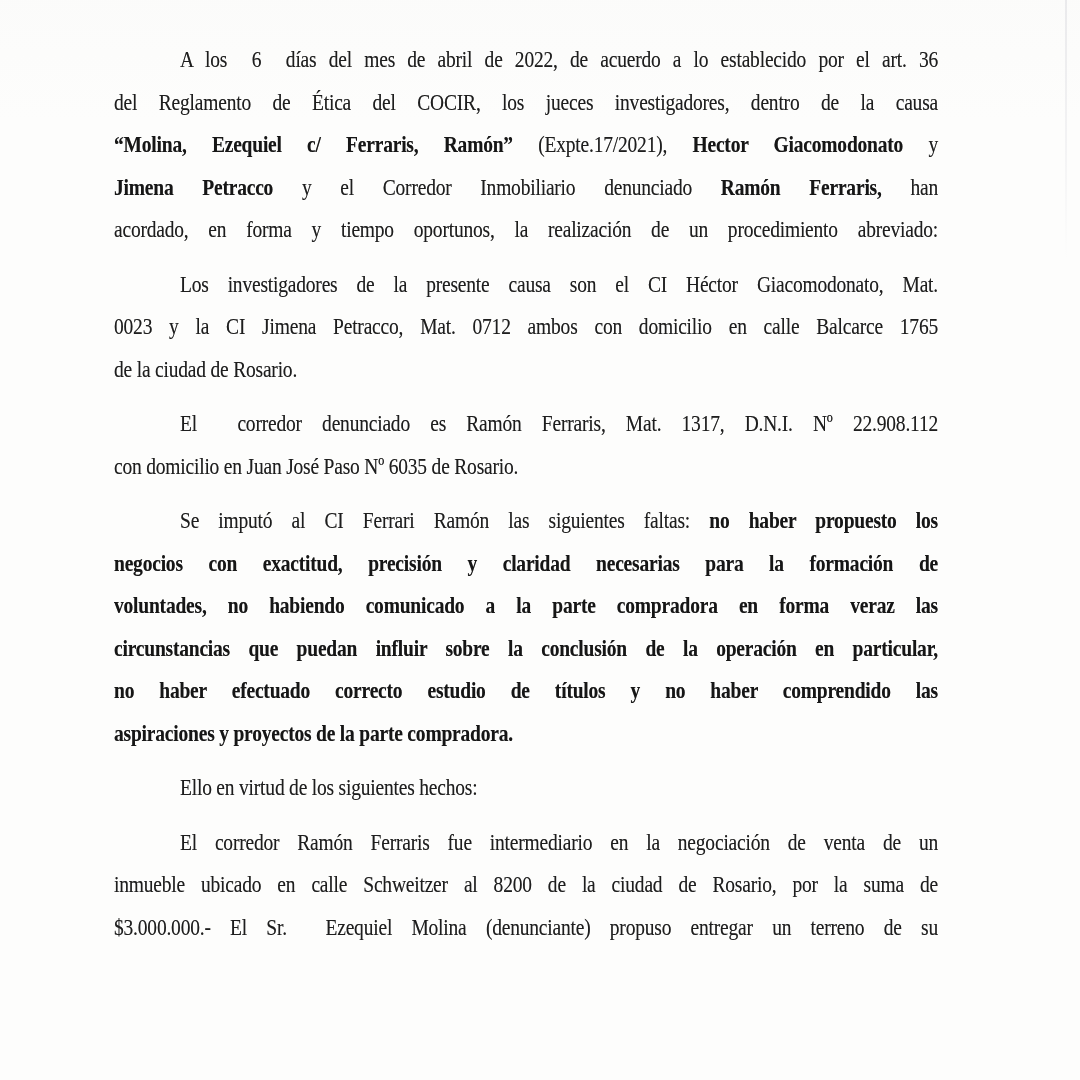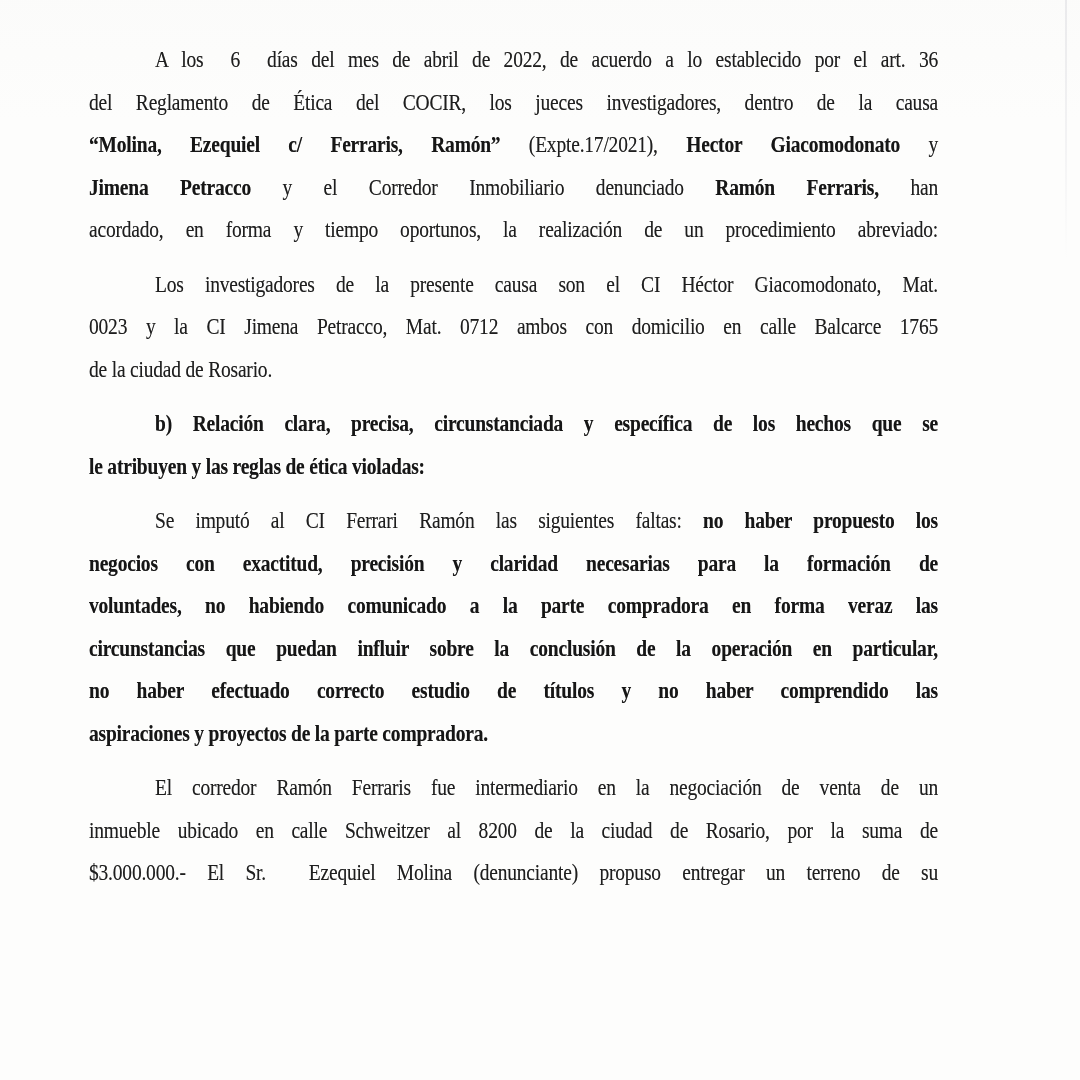--- a/index.html
+++ b/index.html
@@ -8,21 +8,21 @@
     width: 1080px;
     height: 1080px;
     overflow: hidden;
     background: #fdfdfc;
   }
   .page {
     position: relative;
     width: 1080px;
     height: 1080px;
     box-sizing: border-box;
-    padding: 39px 142px 0 89px;
+    padding: 39px 142px 0 114px;
     font-family: "Liberation Serif", "DejaVu Serif", serif;
     font-size: 19.5px;
     color: #1e1e1e;
     letter-spacing: -0.2px;
     text-shadow: 0 0 0.6px rgba(40,40,40,0.45);
     background:
       linear-gradient(180deg, rgba(250,250,249,0.6), rgba(253,253,252,0) 120px),
       #fdfdfc;
   }
   .para { margin: 0 0 12px 0; }
@@ -65,30 +65,33 @@
         <div class="line just"><span class="b">“Molina, Ezequiel c/ Ferraris, Ramón”</span><span class="n"> (Expte.17/2021), </span><span class="b">Hector Giacomodonato</span><span class="n"> y</span></div>
         <div class="line just"><span class="b">Jimena Petracco</span><span class="n"> y el Corredor Inmobiliario denunciado </span><span class="b">Ramón Ferraris,</span><span class="n"> han</span></div>
         <div class="line just"><span class="n">acordado, en forma y tiempo oportunos, la realización de un procedimiento abreviado:</span></div>
       </div>
       <div class="para">
         <div class="line indent just"><span class="n">Los investigadores de la presente causa son el CI Héctor Giacomodonato, Mat.</span></div>
         <div class="line just"><span class="n">0023 y la CI Jimena Petracco, Mat. 0712 ambos con domicilio en calle Balcarce 1765</span></div>
         <div class="line"><span class="n">de la ciudad de Rosario.</span></div>
       </div>
       <div class="para">
-        <div class="line indent just"><span class="b">b) Relación clara, precisa, circunstanciada y específica de los hechos que se</span></div>
-        <div class="line"><span class="b">le atribuyen y las reglas de ética violadas:</span></div>
+        <div class="line indent just"><span class="n">El&nbsp; corredor denunciado es Ramón Ferraris, Mat. 1317, D.N.I. Nº 22.908.112</span></div>
+        <div class="line"><span class="n">con domicilio en Juan José Paso Nº 6035 de Rosario.</span></div>
       </div>
       <div class="para">
         <div class="line indent just"><span class="n">Se imputó al CI Ferrari Ramón las siguientes faltas: </span><span class="b">no haber propuesto los</span></div>
         <div class="line just"><span class="b">negocios con exactitud, precisión y claridad necesarias para la formación de</span></div>
         <div class="line just"><span class="b">voluntades, no habiendo comunicado a la parte compradora en forma veraz las</span></div>
         <div class="line just"><span class="b">circunstancias que puedan influir sobre la conclusión de la operación en particular,</span></div>
         <div class="line just"><span class="b">no haber efectuado correcto estudio de títulos y no haber comprendido las</span></div>
         <div class="line"><span class="b">aspiraciones y proyectos de la parte compradora.</span></div>
       </div>
       <div class="para">
+        <div class="line indent"><span class="n">Ello en virtud de los siguientes hechos:</span></div>
+      </div>
+      <div class="para">
         <div class="line indent just"><span class="n">El corredor Ramón Ferraris fue intermediario en la negociación de venta de un</span></div>
         <div class="line just"><span class="n">inmueble ubicado en calle Schweitzer al 8200 de la ciudad de Rosario, por la suma de</span></div>
         <div class="line just"><span class="n">$3.000.000.- El Sr.&nbsp; Ezequiel Molina (denunciante) propuso entregar un terreno de su</span></div>
       </div>
     </div>
 </div>
 
 </body></html>

